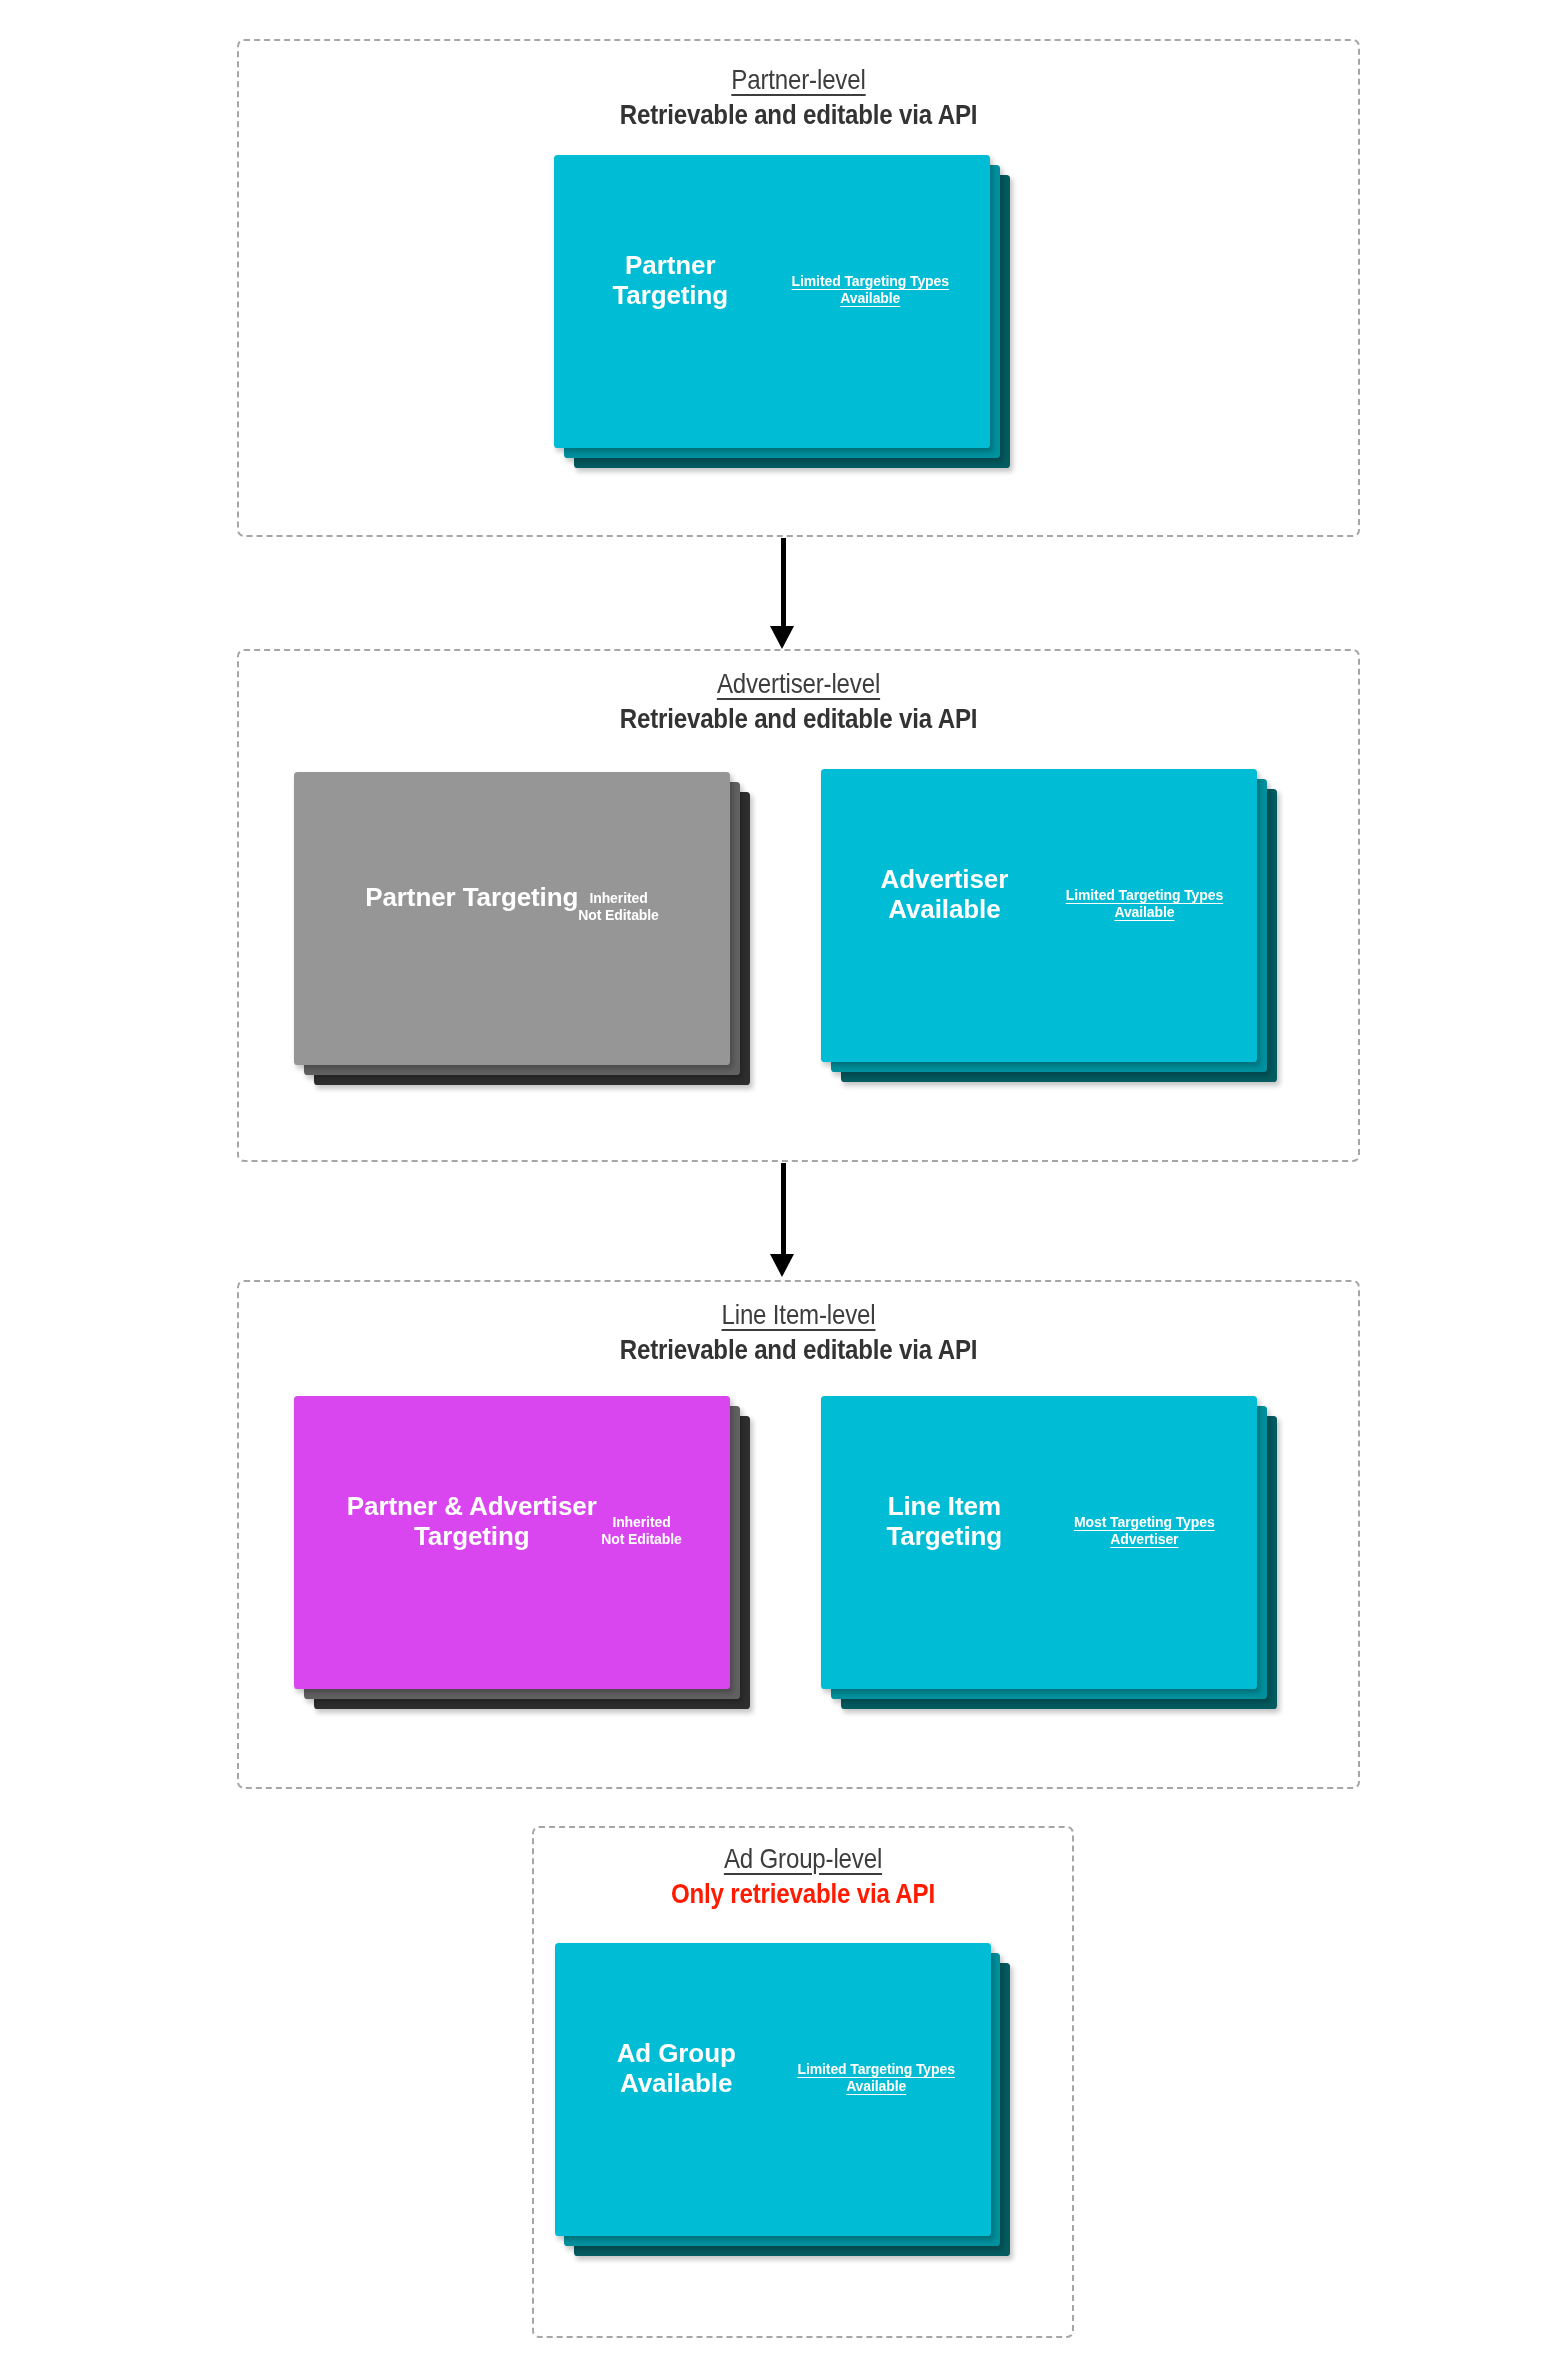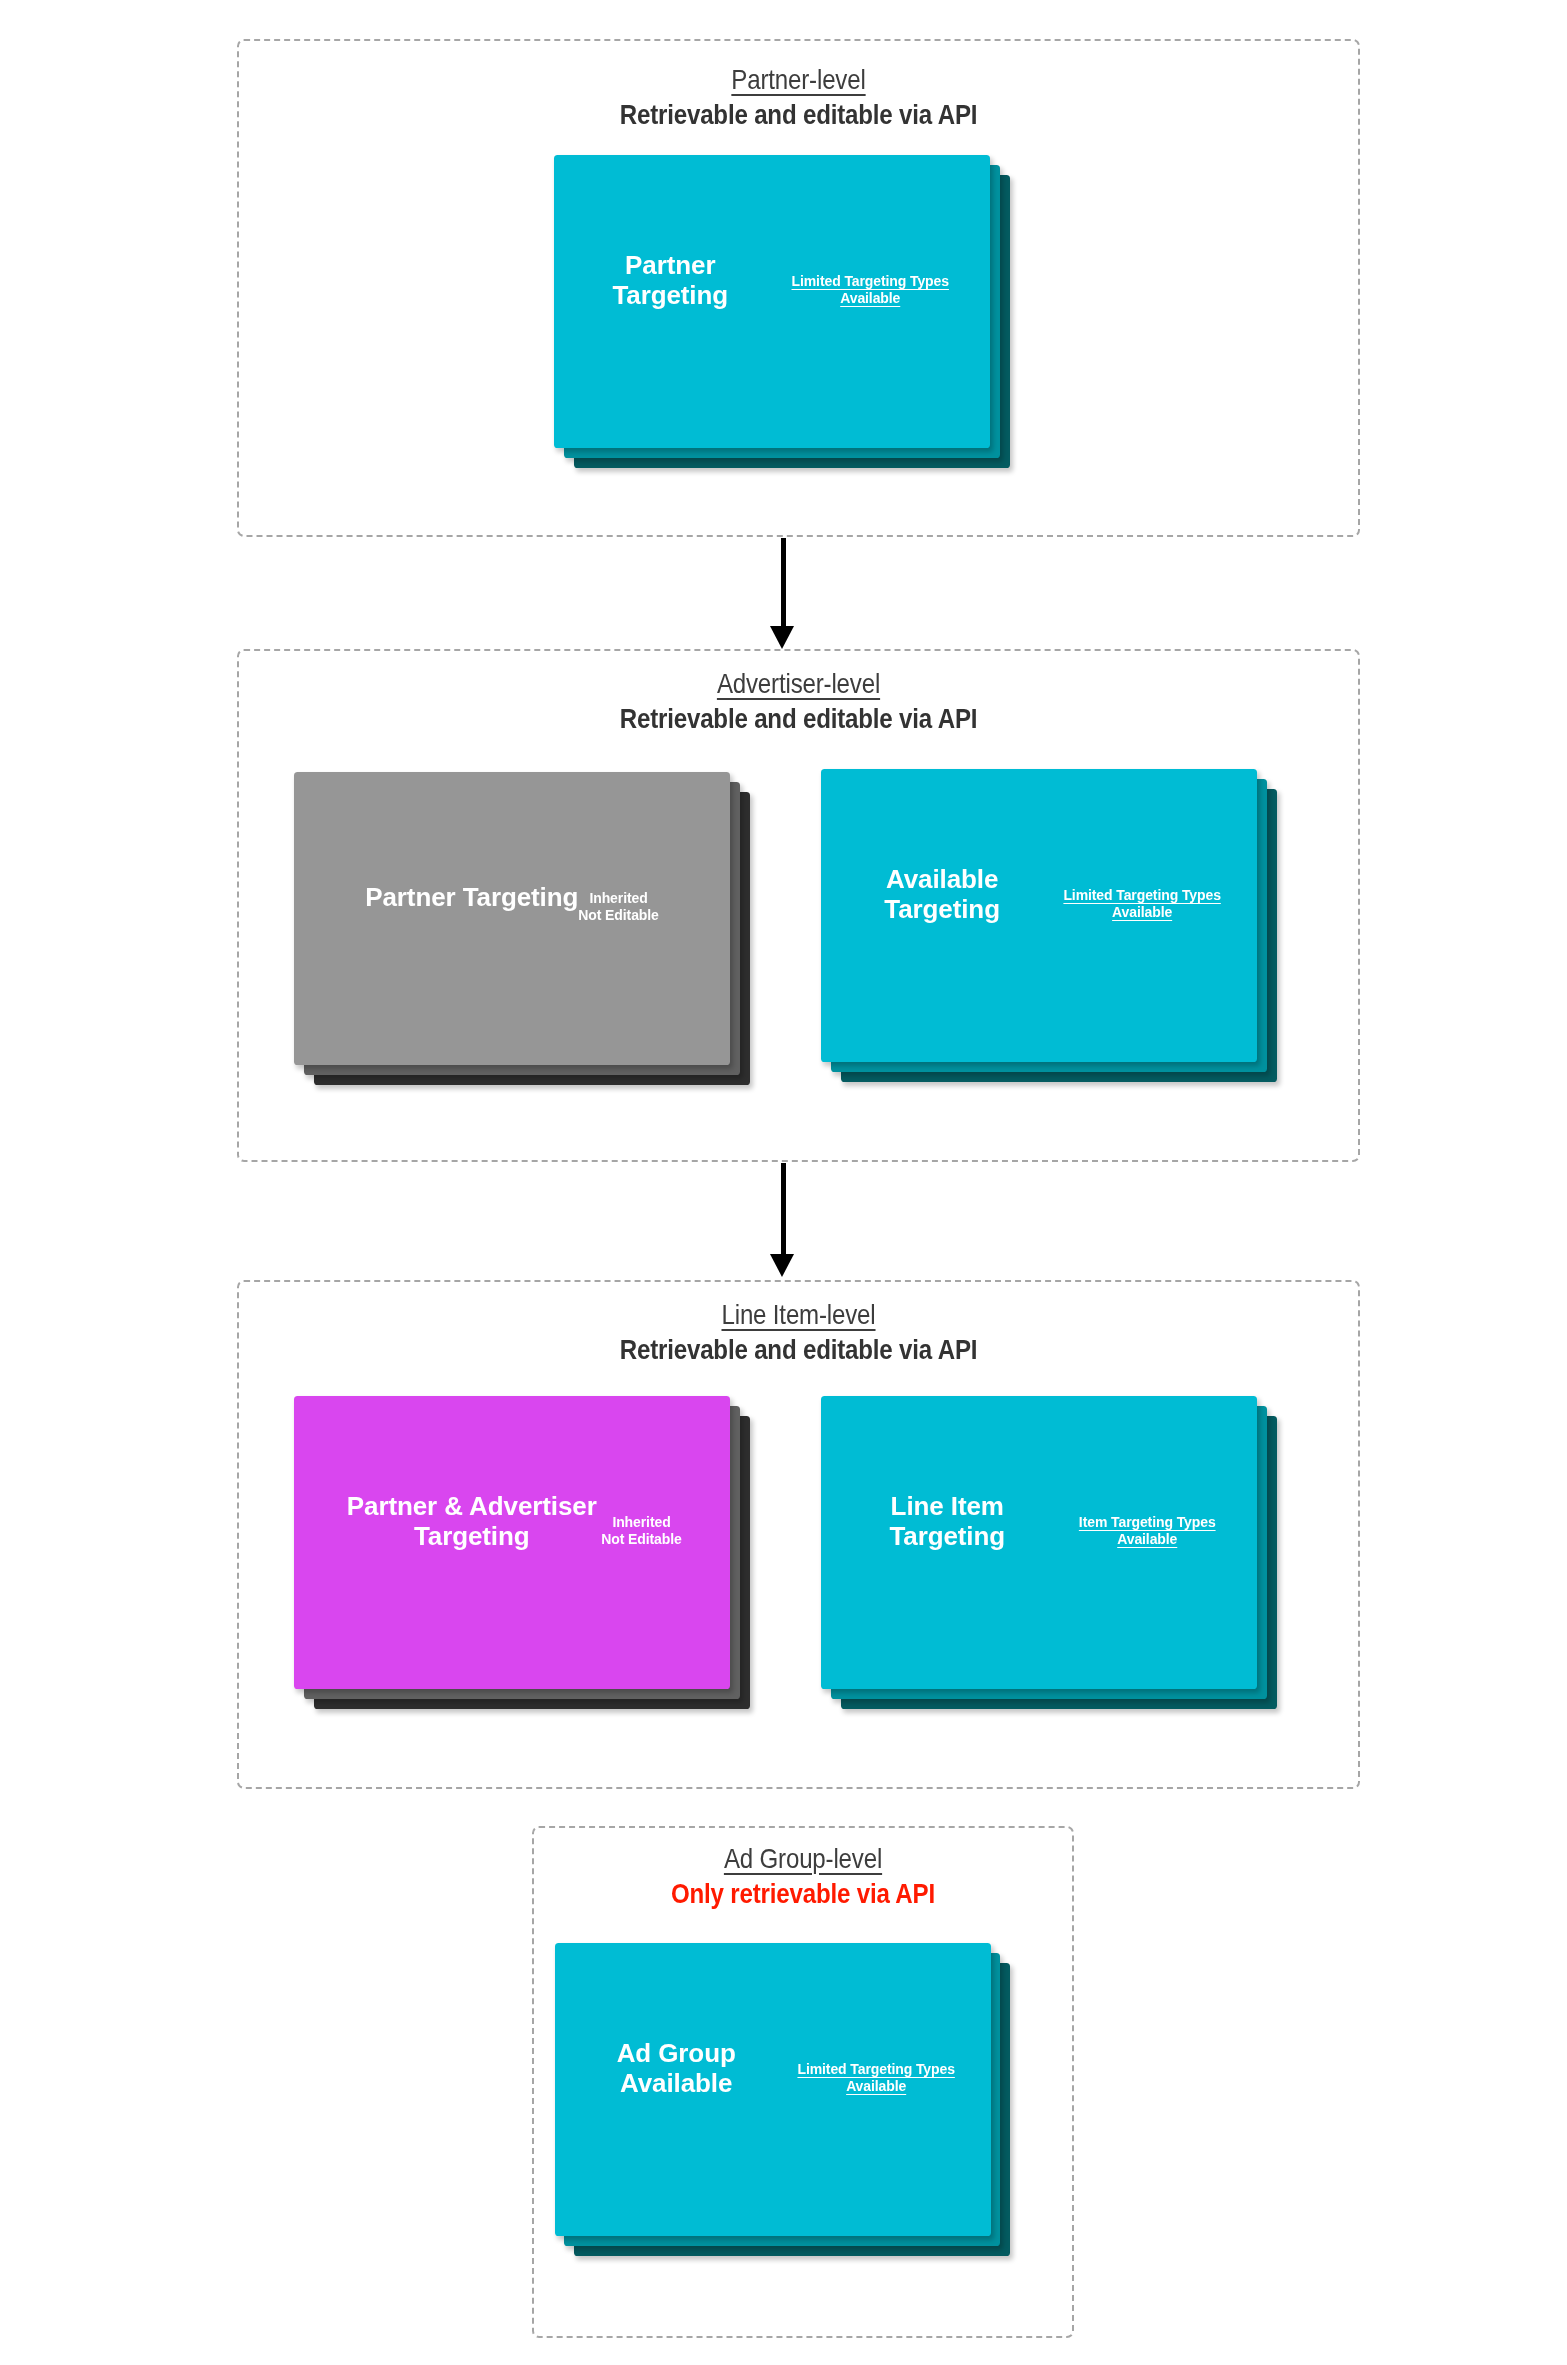--- a/index.html
+++ b/index.html
@@ -179,21 +179,21 @@
 Not Editable</div>
       </div>
     </div>
   </div>
 
   <div class="card-stack" style="left:582px; top:118px; width:455px; height:313px;">
     <div class="card-layer back" style="width:436px; height:293px; background:#045b60;"></div>
     <div class="card-layer mid" style="width:436px; height:293px; background:#00919e;"></div>
     <div class="card-layer front" style="width:436px; height:293px; background:#00bcd4;">
       <div class="card-face">
-        <div class="card-title">Available Targeting</div>
+        <div class="card-title">Advertiser Available</div>
         <div class="card-sub underlined">Limited Targeting Types Available</div>
       </div>
     </div>
   </div>
 </div>
 
 <div class="arrow" style="left:781px; top:1163px; width:4.5px; height:114px;">
   <div class="arrow-shaft" style="height:94px;"></div>
   <div class="arrow-head" style="top:91px;"></div>
 </div>
@@ -215,21 +215,21 @@
       </div>
     </div>
   </div>
 
   <div class="card-stack" style="left:582px; top:114px; width:455px; height:278px;">
     <div class="card-layer back" style="width:436px; height:293px; background:#045b60;"></div>
     <div class="card-layer mid" style="width:436px; height:293px; background:#00919e;"></div>
     <div class="card-layer front" style="width:436px; height:293px; background:#00bcd4;">
       <div class="card-face">
         <div class="card-title">Line Item Targeting</div>
-        <div class="card-sub underlined">Item Targeting Types Available</div>
+        <div class="card-sub underlined">Most Targeting Types Advertiser</div>
       </div>
     </div>
   </div>
 </div>
 
 <div class="level-box" style="left:532px; top:1826px; width:542px; height:512px;">
   <div class="level-heading" style="position:absolute; left:0; top:14.3px;">
     <span class="level-name">Ad Group-level</span>
     <span class="level-api alert">Only retrievable via API</span>
   </div>

